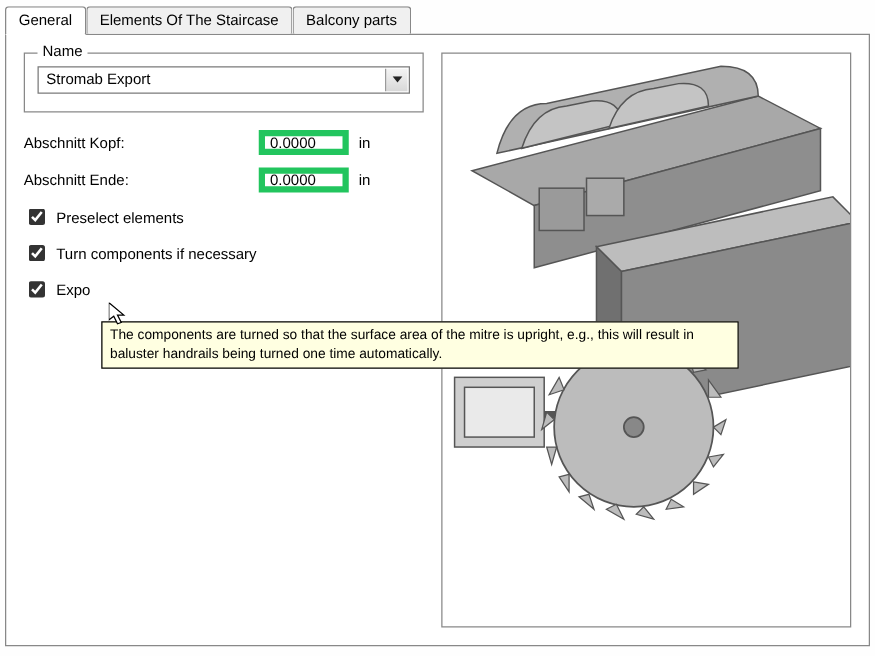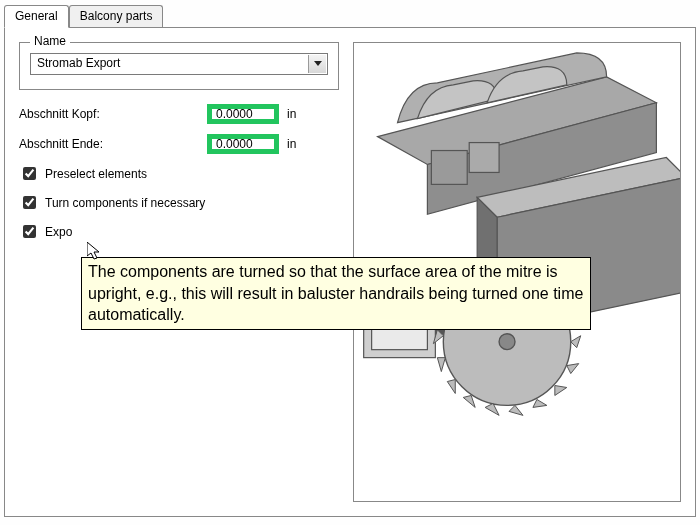--- a/index.html
+++ b/index.html
@@ -115,41 +115,44 @@
     accent-color: #333;
   }
   .tooltip {
     position: absolute;
     left: 76px;
     top: 229px;
     width: 510px;
     background: #ffffe1;
     border: 1px solid #000;
     padding: 3px 6px;
-    font-size: 16px;
+    font-size: 11px;
     line-height: 1.35;
     z-index: 200;
     color: #000;
   }
   .cursor {
     position: absolute;
     left: 82px;
     top: 214px;
     z-index: 210;
     pointer-events: none;
   }
   
   .r-svg { width: 100%; height: 100%; display: block; }
 </style>
 </head>
 <body>
 
 <div class="tab-strip">
   <div class="tab active">
     <span>General</span>
+  </div>
+  <div class="tab">
+    <span>Elements Of The Staircase</span>
   </div>
   <div class="tab">
     <span>Balcony parts</span>
   </div>
 </div>
 
 <div class="tab-panel">
   <div class="columns">
     <div class="left-col">
 

